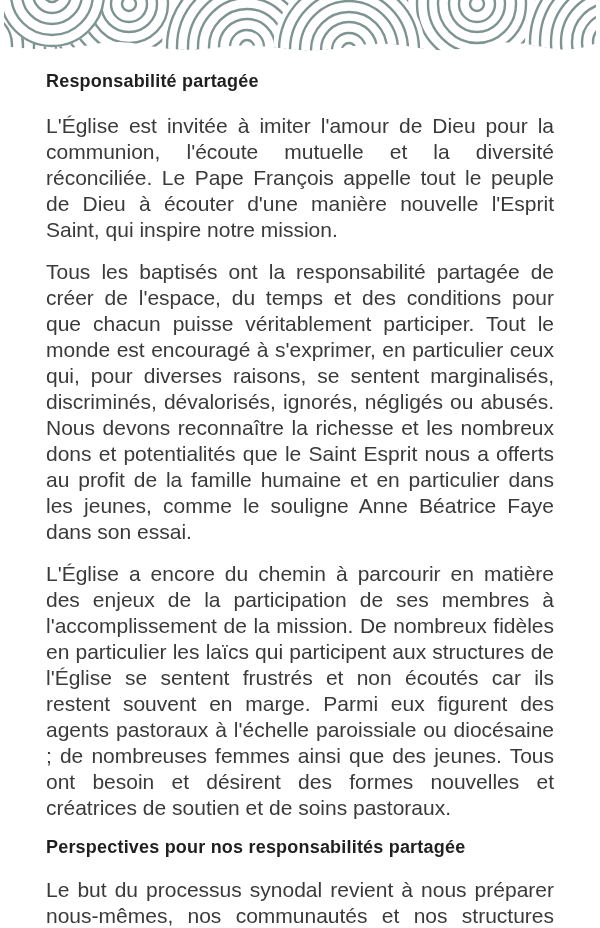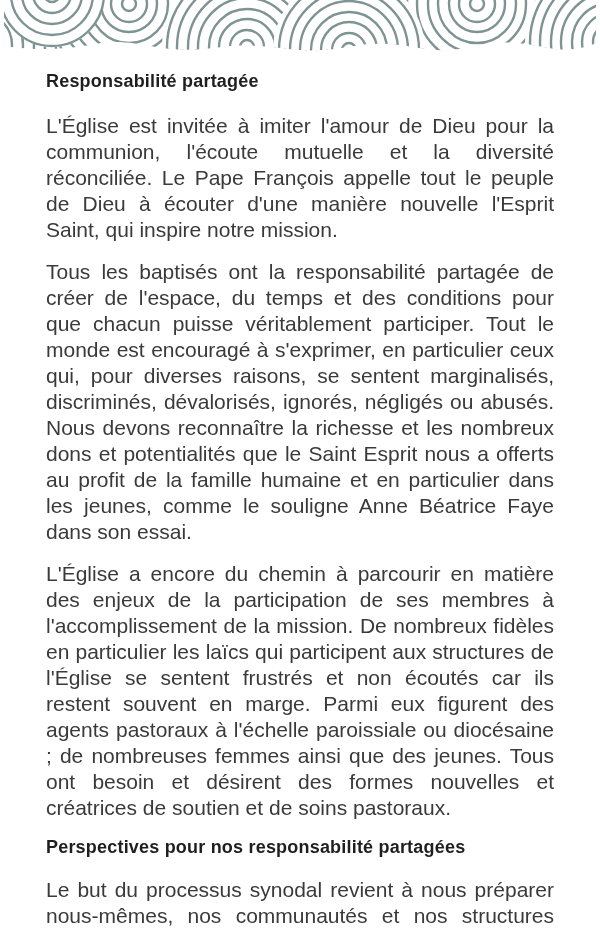--- a/index.html
+++ b/index.html
@@ -161,21 +161,21 @@
   <main class="content">
 
     <section class="section-1">
       <h2 class="sec-heading">Responsabilité partagée</h2>
       <p class="para">L'Église est invitée à imiter l'amour de Dieu pour la communion, l'écoute mutuelle et la diversité réconciliée. Le Pape François appelle tout le peuple de Dieu à écouter d'une manière nouvelle l'Esprit Saint, qui inspire notre mission.</p>
       <p class="para">Tous les baptisés ont la responsabilité partagée de créer de l'espace, du temps et des conditions pour que chacun puisse véritablement participer. Tout le monde est encouragé à s'exprimer, en particulier ceux qui, pour diverses raisons, se sentent marginalisés, discriminés, dévalorisés, ignorés, négligés ou abusés. Nous devons reconnaître la richesse et les nombreux dons et potentialités que le Saint Esprit nous a offerts au profit de la famille humaine et en particulier dans les jeunes, comme le souligne Anne Béatrice Faye dans son essai.</p>
       <p class="para">L'Église a encore du chemin à parcourir en matière des enjeux de la participation de ses membres à l'accomplissement de la mission. De nombreux fidèles en particulier les laïcs qui participent aux structures de l'Église se sentent frustrés et non écoutés car ils restent souvent en marge. Parmi eux figurent des agents pastoraux à l'échelle paroissiale ou diocésaine ; de nombreuses femmes ainsi que des jeunes. Tous ont besoin et désirent des formes nouvelles et créatrices de soutien et de soins pastoraux.</p>
     </section>
 
     <section class="section-2">
-      <h2 class="sec-heading">Perspectives pour nos responsabilité partagées</h2>
+      <h2 class="sec-heading">Perspectives pour nos responsabilités partagée</h2>
       <p class="para">Le but du processus synodal revient à nous préparer nous-mêmes, nos communautés et nos structures ecclésiales à la communion et à la mission auxquelles Dieu nous appelle. Nous devons renouveler notre engagement envers la mission de l'Église. Ce renouvellement est grandement nécessaire, en</p>
     </section>
 
   </main>
 
   <footer class="footer">
     <div class="divider"></div>
     <div class="page-number">30</div>
   </footer>
 

